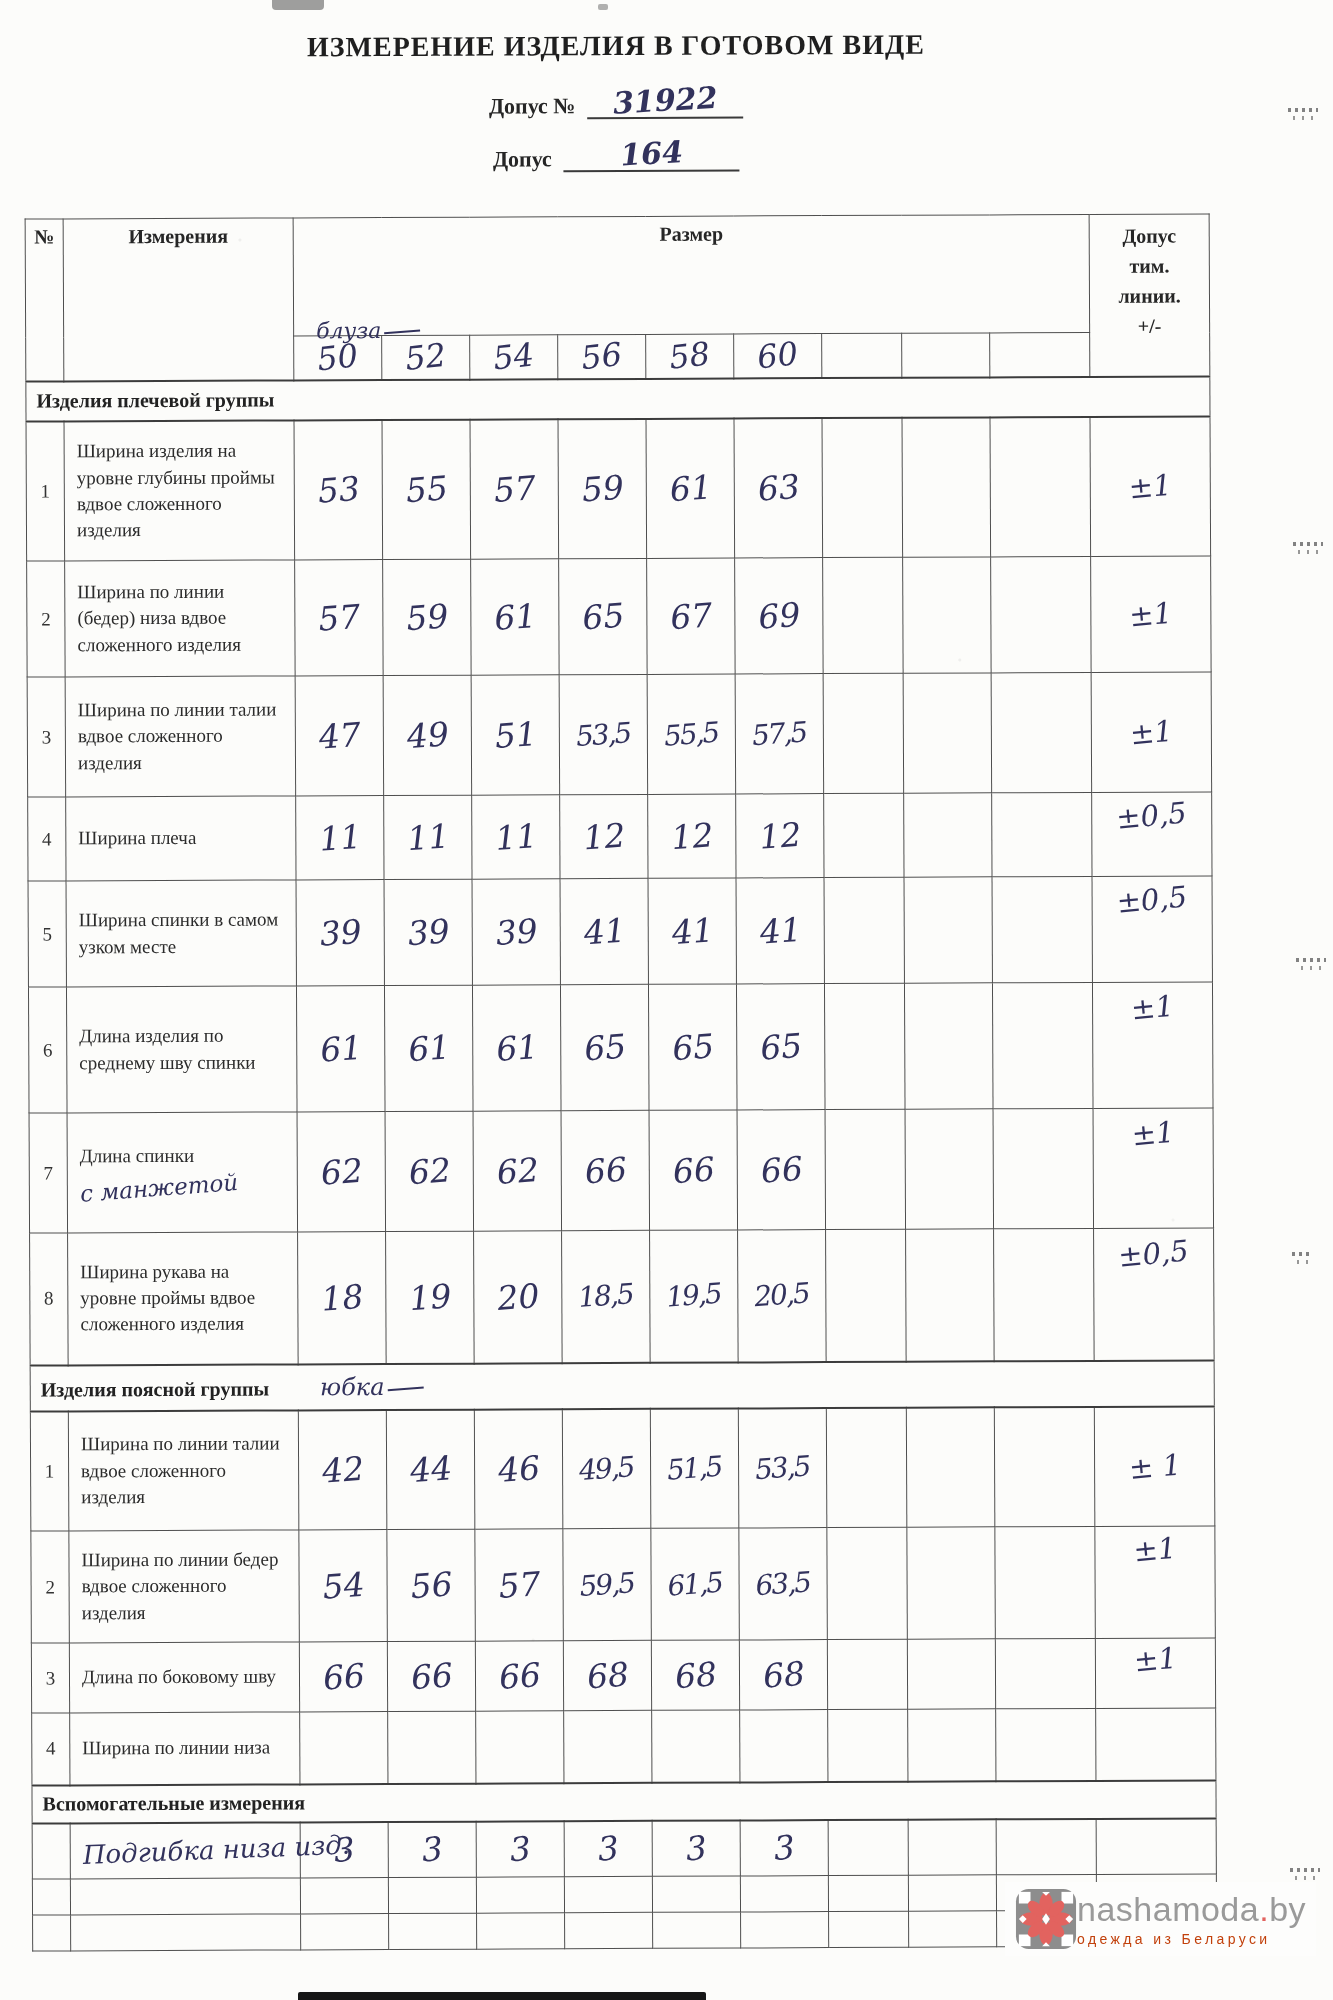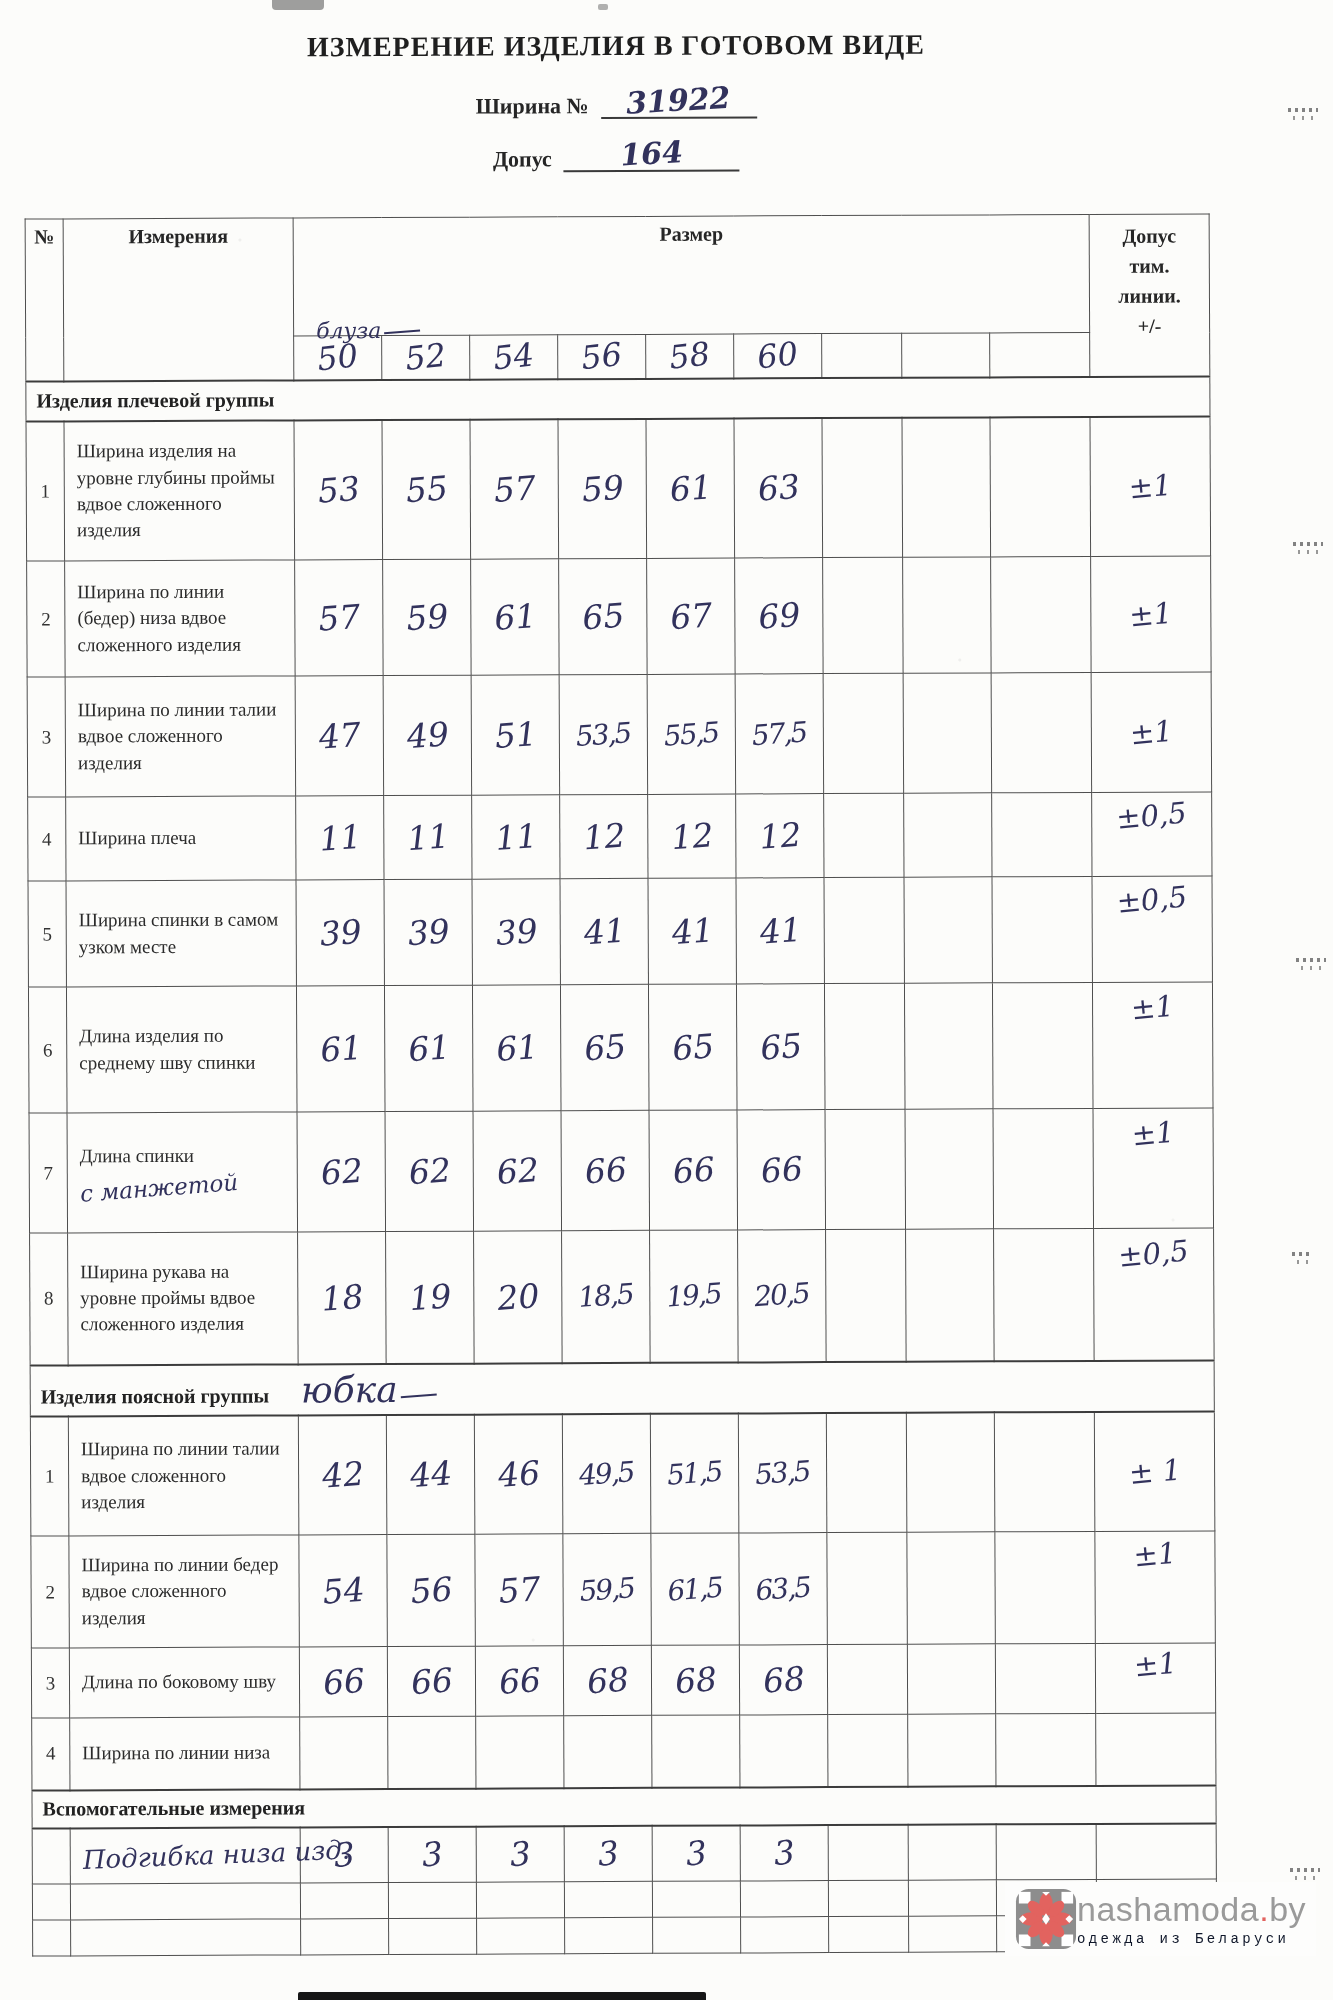--- a/index.html
+++ b/index.html
@@ -30,30 +30,30 @@
   .hcap{font-weight:bold;font-size:20px;text-align:center;padding-top:6px;}
   .razmer-cell{position:relative;}
   .bluza{position:absolute;left:22px;bottom:-8px;font-size:22px;white-space:nowrap;z-index:2;}
   .tail::after{content:"";display:inline-block;width:36px;border-bottom:2.5px solid #32325c;
                margin-left:3px;transform:translateY(-5px) rotate(-4deg);}
   .tolhead{font-weight:bold;font-size:20px;text-align:center;line-height:1.5;padding-top:6px;}
   tr.sizesrow td{text-align:center;}
   .sizev{font-size:32px;line-height:1;display:inline-block;transform:rotate(-6deg);}
   tr.section td{font-weight:bold;font-size:20px;padding:4px 6px 4px 10px;
                 border-top:2.4px solid #3c3c3c;border-bottom:2.4px solid #3c3c3c;color:#222;}
-  .annot{margin-left:27px;font-weight:normal;font-size:36px;}
+  .annot{margin-left:46px;font-weight:normal;font-size:24px;}
   .sublabel{display:block;font-size:23px;margin-top:2px;transform:rotate(-4deg);}
   .auxlabel{font-size:26px;white-space:nowrap;transform:rotate(-2deg);display:inline-block;}
   
   .footer{position:absolute;left:1005px;top:1882px;display:flex;align-items:center;
           background:#fdfdfc;padding:6px 10px;z-index:5;font-family:"Liberation Sans",sans-serif;}
   .brandtext{display:flex;flex-direction:column;line-height:1;}
   .brandline{font-size:34px;color:#9a9a9a;letter-spacing:.5px;}
   .branddot{color:#e2635f;}
-  .tagline{font-size:14px;color:#0f172a;letter-spacing:3.4px;margin-top:6px;font-family:Liberation Mono, monospace;}
+  .tagline{font-size:14px;color:#c2410c;letter-spacing:3.4px;margin-top:6px;}
   
   .artifact{position:absolute;z-index:4;}
   .smudge-bottom{left:298px;bottom:0;width:408px;height:8px;background:#161616;border-radius:2px 2px 0 0;}
   .edge-mark{width:30px;height:12px;opacity:.75;
      background:repeating-linear-gradient(90deg,#5a5a5a 0 3px,transparent 3px 7px),
                 repeating-linear-gradient(90deg,transparent 0 2px,#777 2px 4px,transparent 4px 9px);
      background-size:100% 4px;background-position:0 0,3px 8px;background-repeat:no-repeat;}
   .m1{left:1288px;top:108px;} .m2{left:1293px;top:542px;} .m3{left:1296px;top:958px;}
   .m4{left:1292px;top:1252px;width:18px;} .m5{left:1290px;top:1868px;}
   .top-mark{left:272px;top:0;width:52px;height:10px;background:#3f3f3f;opacity:.5;border-radius:0 0 4px 4px;}
@@ -61,21 +61,21 @@
 </style>
 </head>
 <body>
 
 <div class="page">
   <div class="doc">
 
     <div class="title">ИЗМЕРЕНИЕ ИЗДЕЛИЯ В ГОТОВОМ ВИДЕ</div>
 
     <div class="fieldline">
-      <span>Ширина №</span>
+      <span>Допус №</span>
       <span class="uline"><span class="hw hw-big">31922</span></span>
     </div>
 
     <div class="fieldline rost">
       <span>Допус</span>
       <span class="uline" style="min-width:160px;"><span class="hw hw-big">164</span></span>
     </div>
 
     <table>
       <colgroup>

